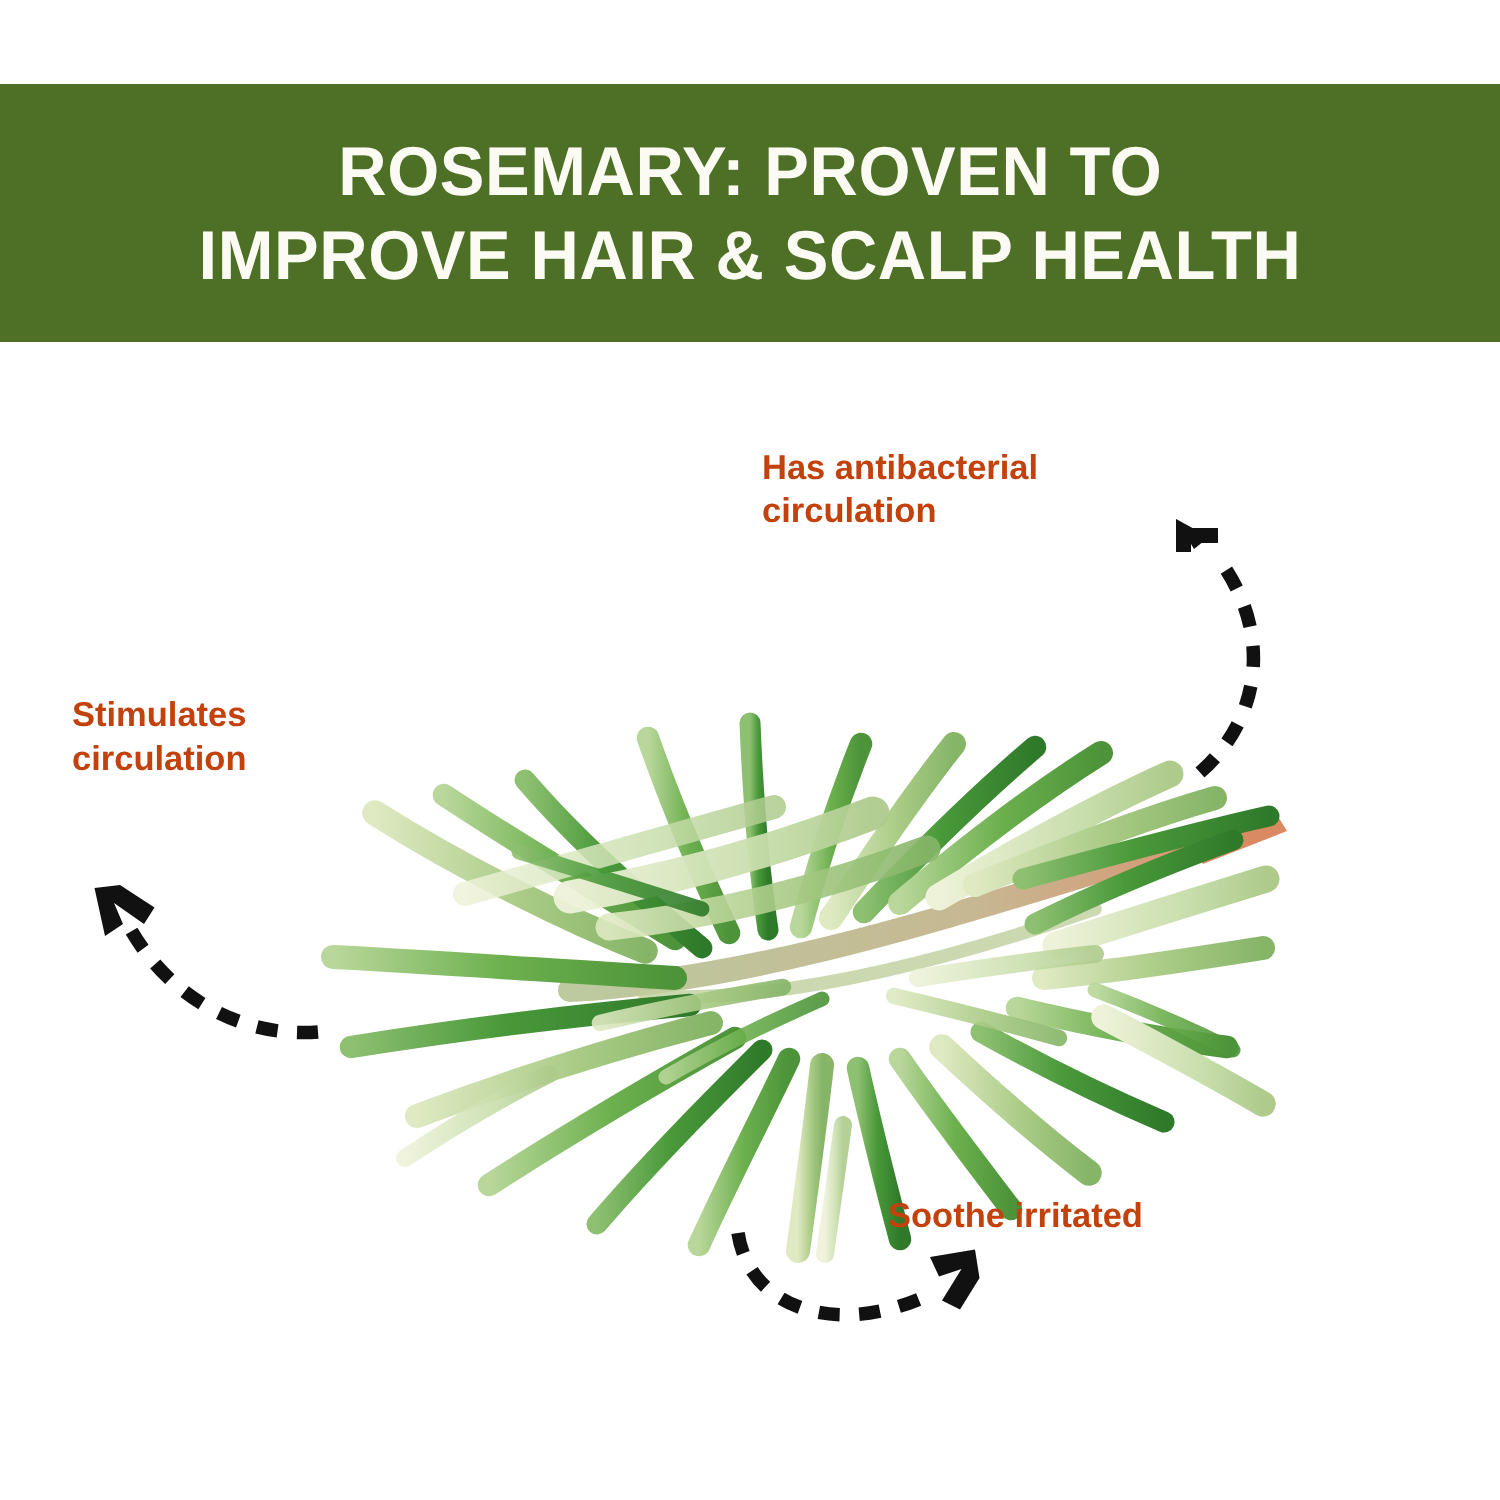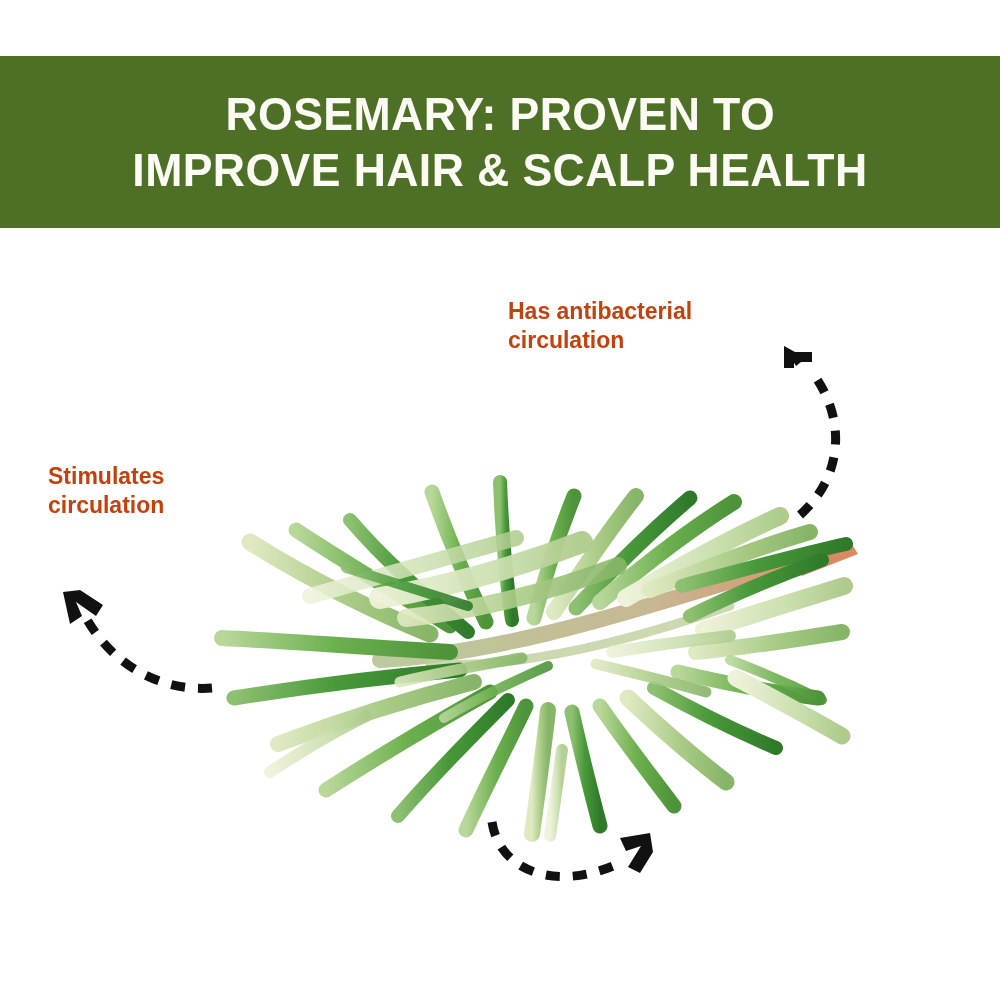--- a/index.html
+++ b/index.html
@@ -211,15 +211,16 @@
     <div>Has antibacterial</div>
     <div>circulation</div>
   </div>
 
   <div class="callout" id="callout-circulation">
     <div>Stimulates</div>
     <div>circulation</div>
   </div>
 
   <div class="callout" id="callout-soothe">
+    <div>Soothe irritated</div>
   </div>
 
 </div>
 
 </body></html>

